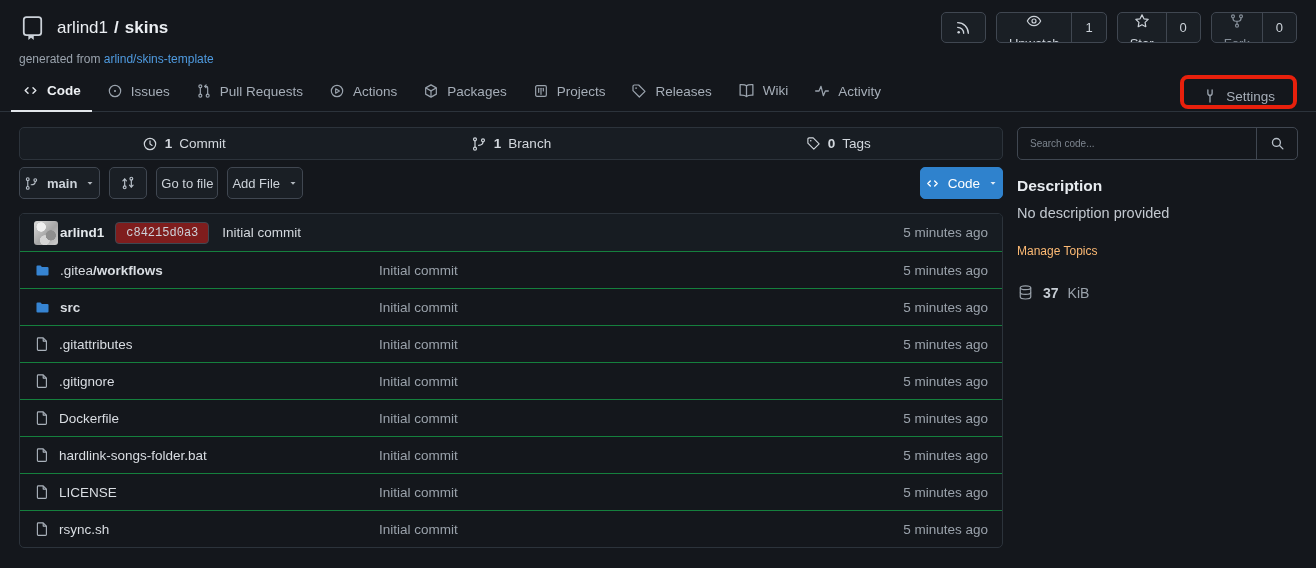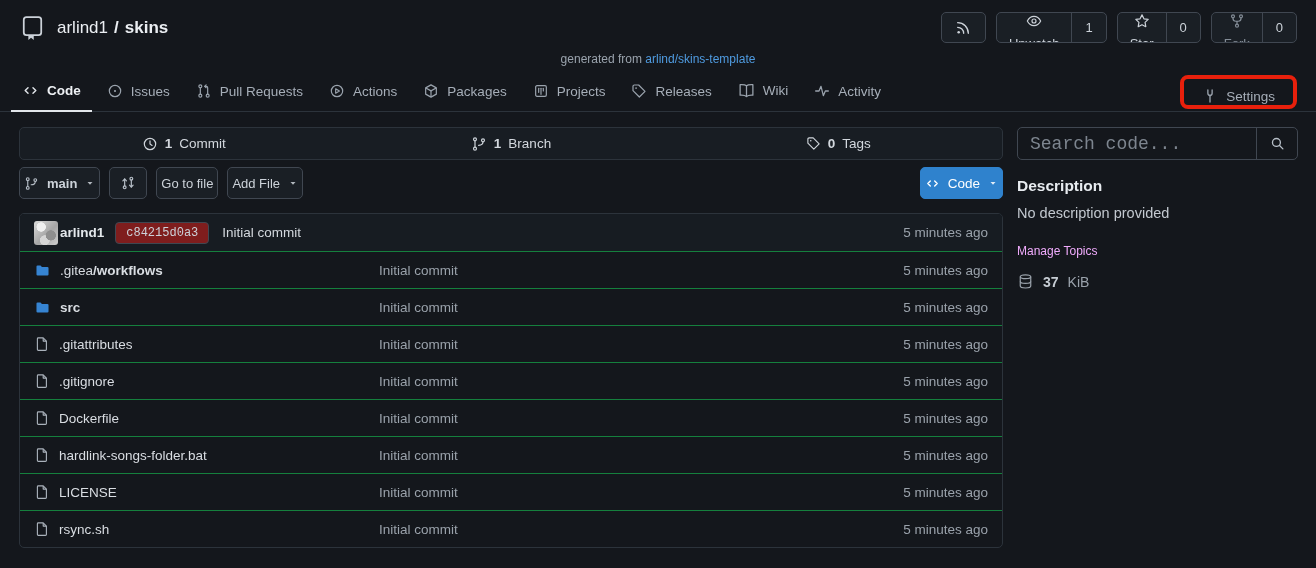--- a/index.html
+++ b/index.html
@@ -25,21 +25,21 @@
   .btn-group {
     display: flex; align-items: stretch; height: 31px;
     background: #1a1f25; border: 1px solid #404751; border-radius: 5px;
     overflow: hidden; color: #ccd2d9; font-size: 13px;
   }
   .btn-main { display: flex; align-items: center; gap: 7px; padding: 0 12px; cursor: pointer; flex-direction: column; }
   .btn-count { display: flex; align-items: center; padding: 0 13px; border-left: 1px solid #404751; cursor: pointer; }
   .btn-square { width: 43px; display: flex; align-items: center; justify-content: center; cursor: pointer; }
   .muted-label { color: #848d97; }
 
-  .generated { font-size: 12px; color: #9aa3ad; margin-top: 9px; text-align: center; }
+  .generated { font-size: 12px; color: #9aa3ad; margin-top: 9px; }
   .generated a { color: var(--link_blue, #4f9be0); text-decoration: none; }
 
   
   .tabs {
     display: flex; align-items: flex-end; gap: 4px;
     margin-top: 6px; padding: 0 19px 0 11px;
     border-bottom: 1px solid #2c333b;
   }
   .tab {
     display: flex; align-items: center; gap: 8px;
@@ -127,33 +127,33 @@
   .commit-row .time-col { margin-left: auto; }
 
   
   .search-box {
     display: flex; height: 33px; align-items: stretch;
     border: 1px solid #404751; border-radius: 5px; overflow: hidden;
     background: #14171c;
   }
   .search-box input {
     flex: 1; min-width: 0; background: transparent; border: none; outline: none;
-    color: #d3d8de; font-size: 18px; padding: 0 12px;
-    font-family: Liberation Mono, monospace;
+    color: #d3d8de; font-size: 10px; padding: 0 12px;
+    font-family: Liberation Sans, sans-serif;
   }
   .search-box input::placeholder { color: #7d858f; }
   .search-btn {
     width: 41px; border-left: 1px solid #404751;
     display: flex; align-items: center; justify-content: center;
     color: #b6bec7; cursor: pointer;
   }
   .side-title { margin-top: 17px; font-size: 15.5px; font-weight: bold; color: #e8ecf0; }
   .side-desc  { margin-top: 10px; font-size: 14.5px; color: #c3c9d0; }
-  .manage-topics { display: inline-block; margin-top: 23px; font-size: 12px; color: #f0abfc; cursor: pointer; text-align: center; }
-  .size-row { margin-top: 15px; display: flex; align-items: center; gap: 9px; color: #9aa2ab; font-size: 14px; }
+  .manage-topics { display: inline-block; margin-top: 23px; font-size: 12px; color: #fdba74; cursor: pointer; text-align: center; }
+  .size-row { margin-top: 26px; display: flex; align-items: center; gap: 9px; color: #9aa2ab; font-size: 14px; }
   .size-row .db-icon { color: #9aa2ab; }
   .size-val { font-weight: bold; color: #c6ccd3; }
 </style>
 </head>
 <body>
 
 <header class="repo-header">
   <div class="title-row">
     <span class="repo-icon">
       <svg width="27" height="27" viewBox="0 0 24 26" fill="none" stroke="currentColor" stroke-width="1.7" stroke-linejoin="round" stroke-linecap="round">

